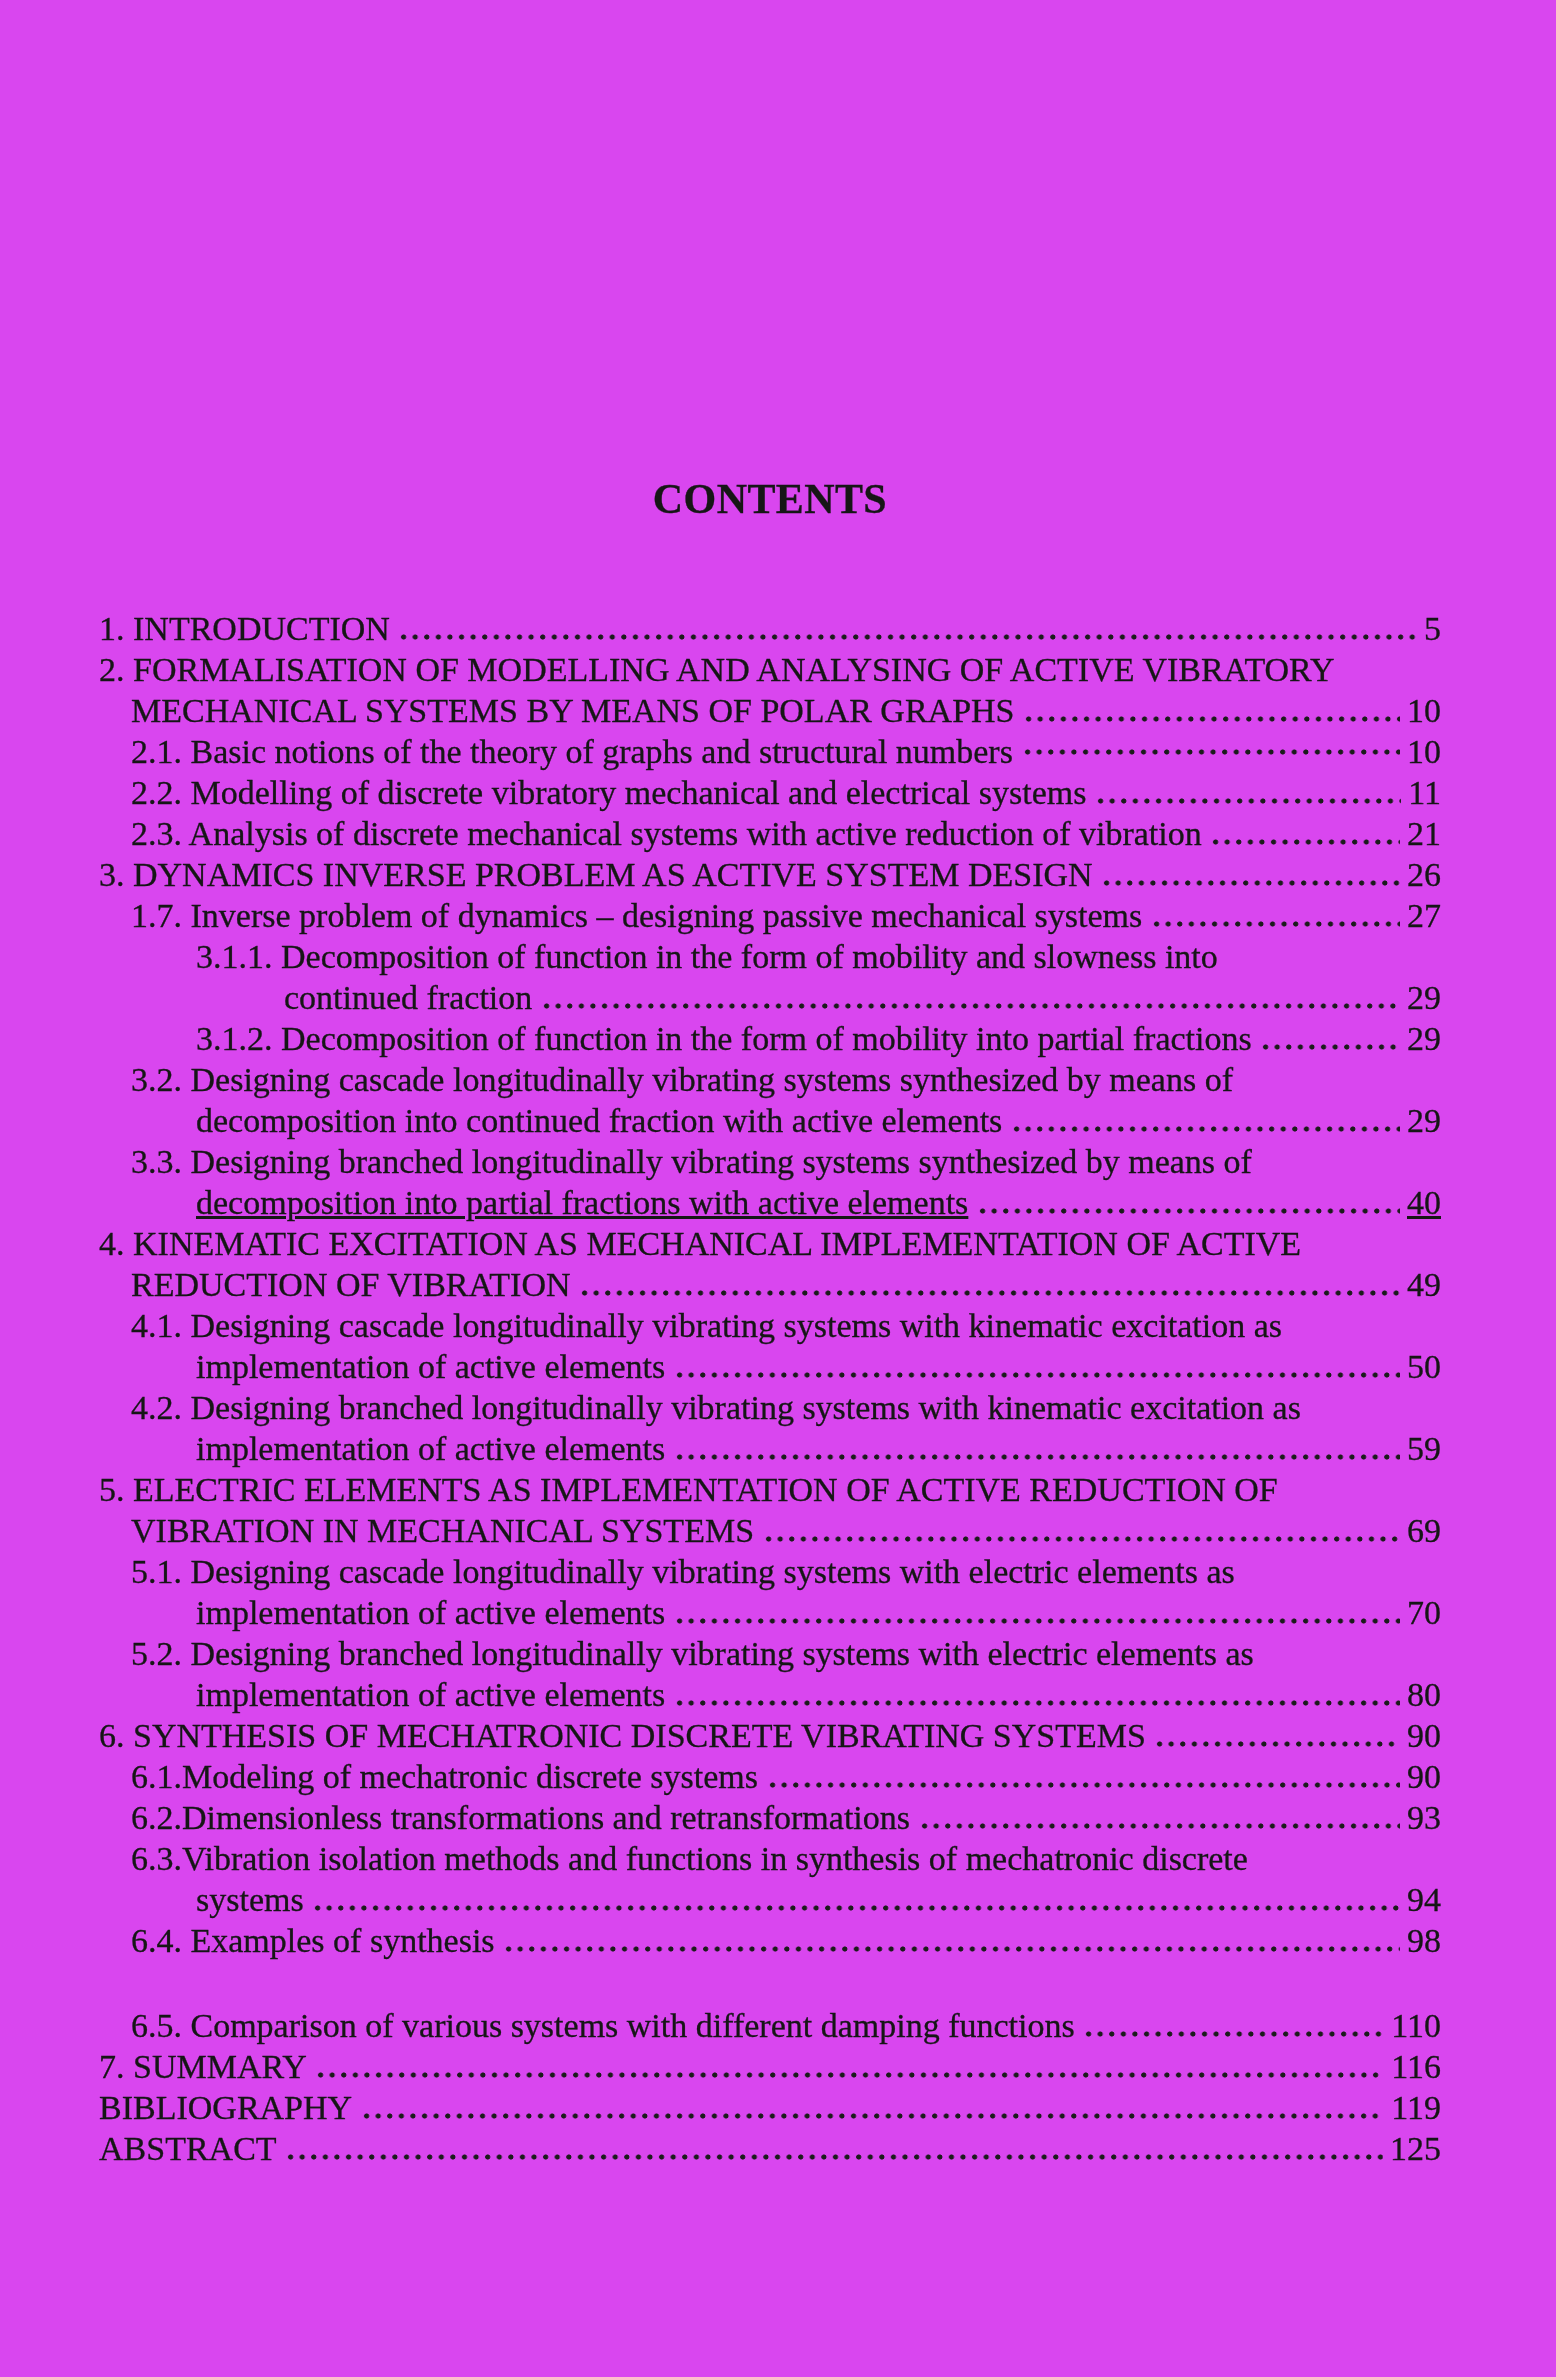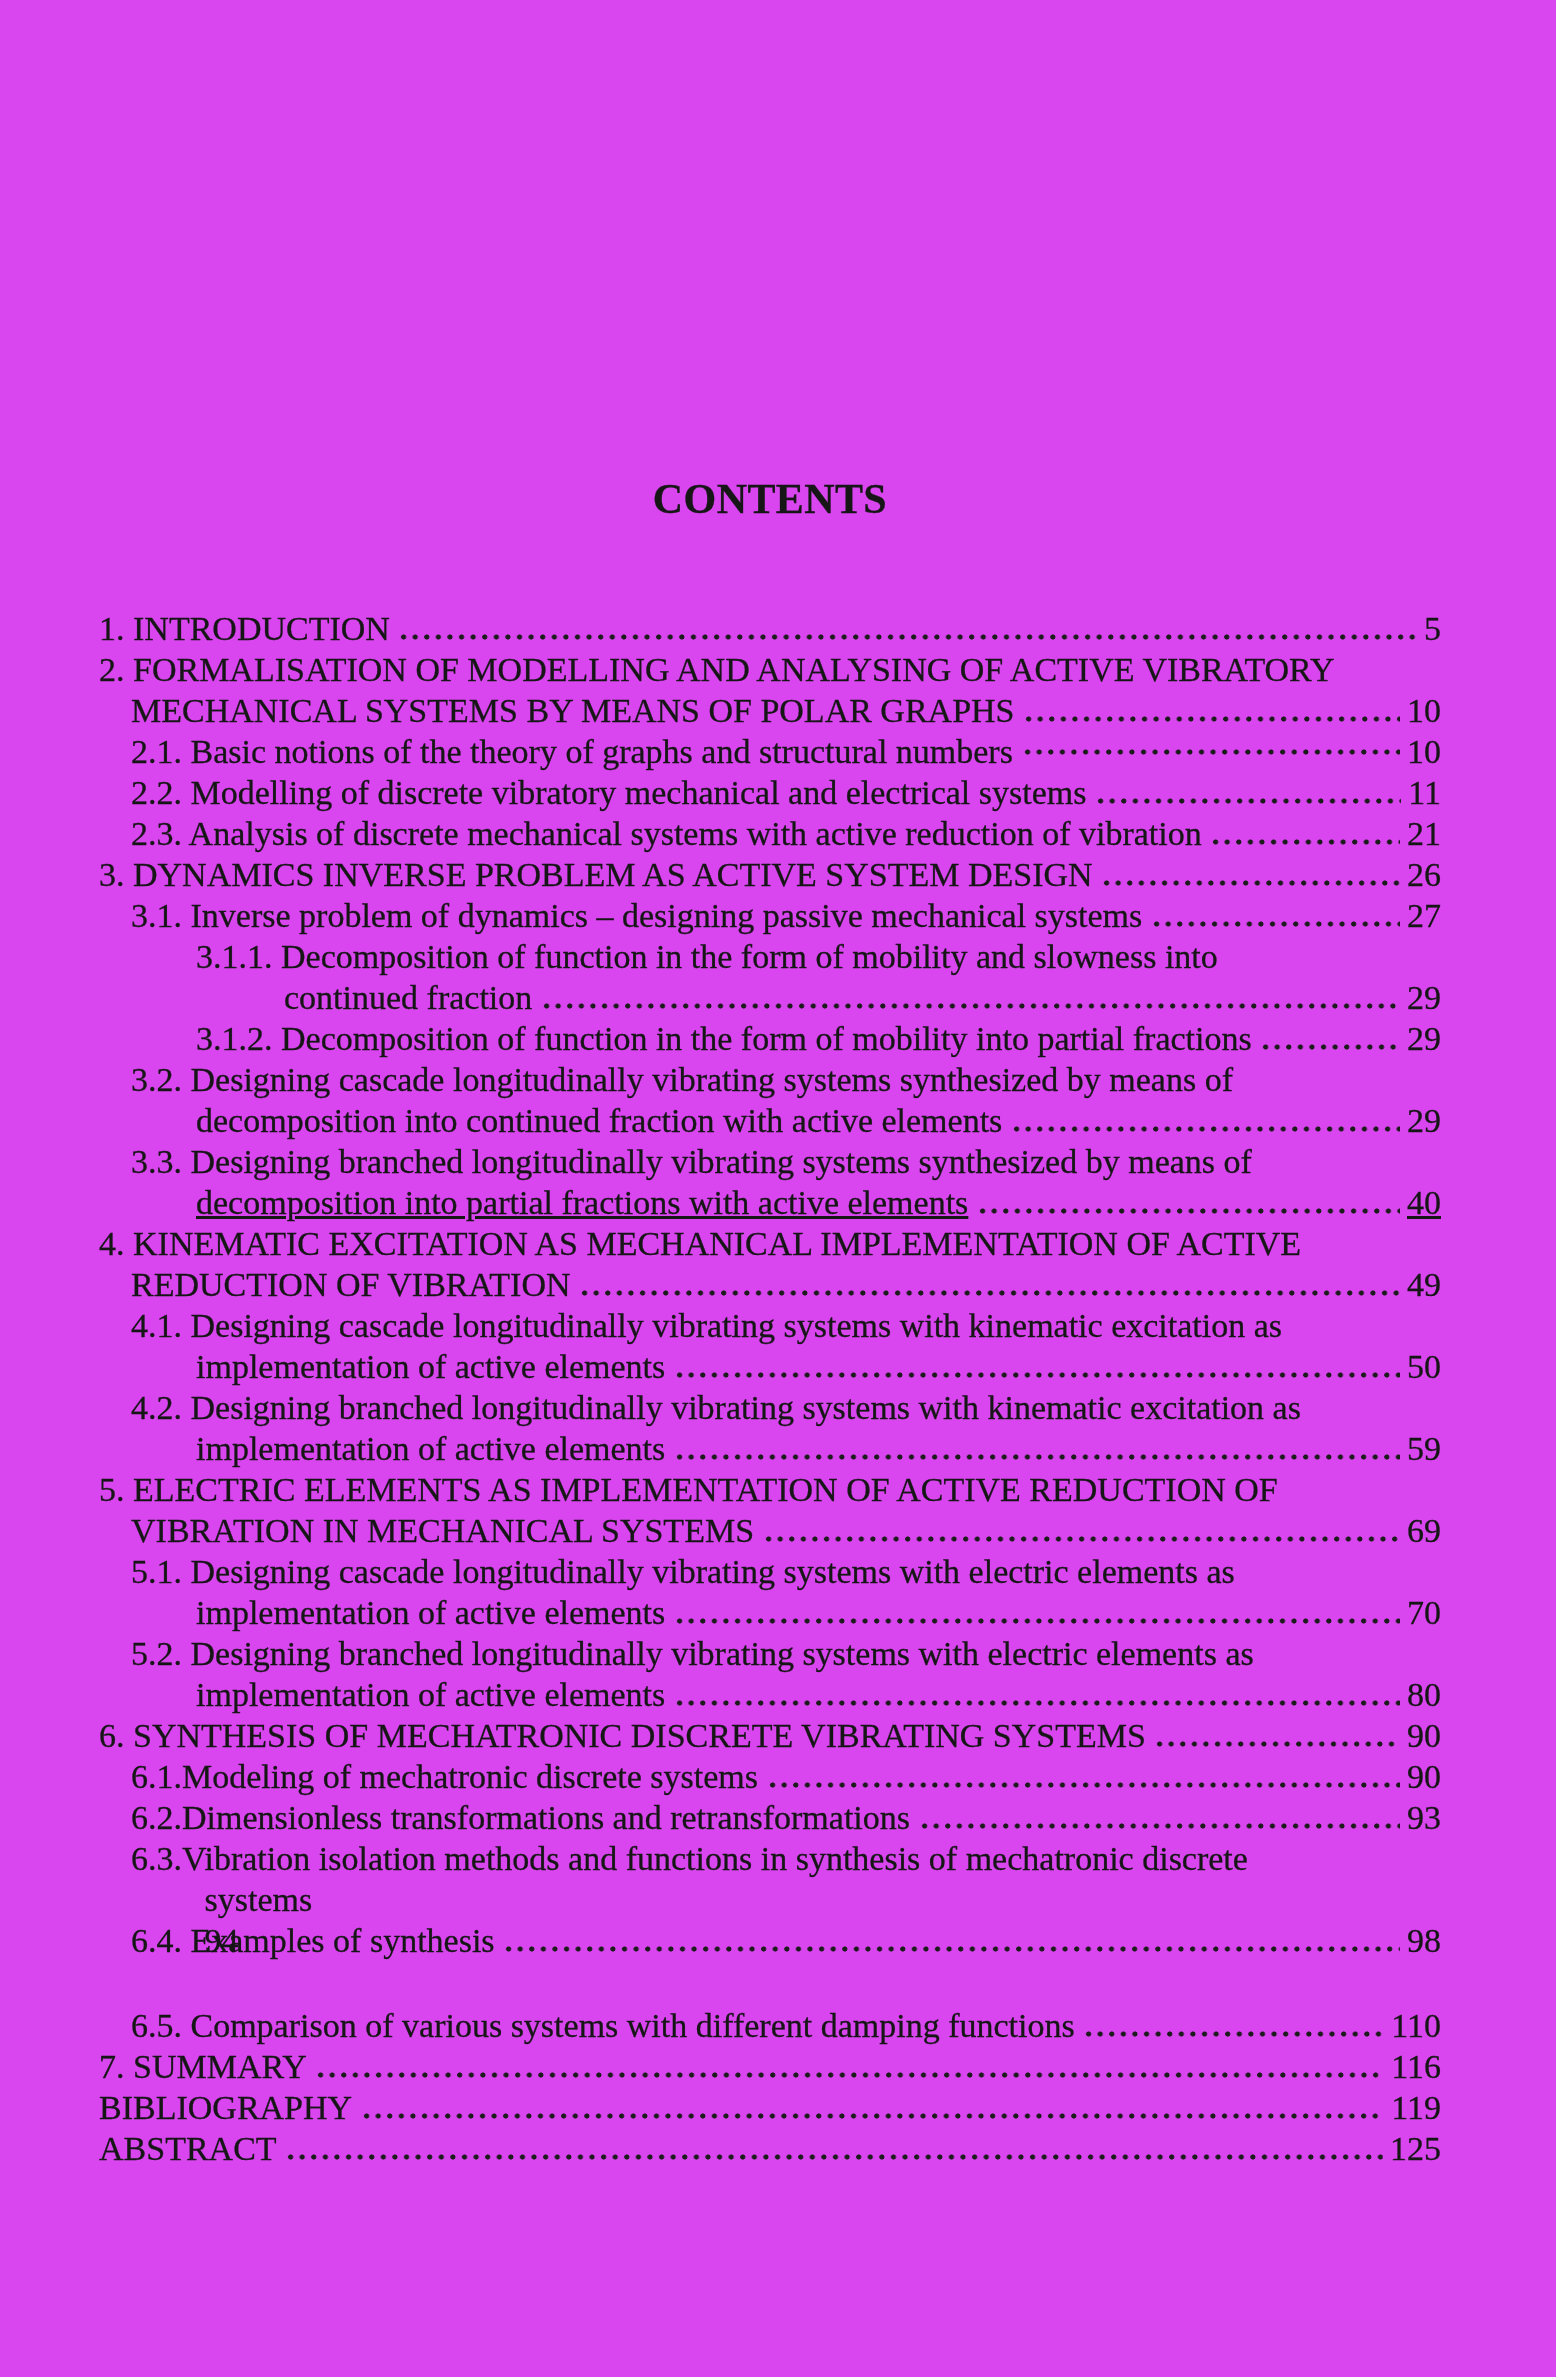--- a/index.html
+++ b/index.html
@@ -101,21 +101,21 @@
       </div>
       <div>
         <div class="line" style="padding-left: 0px;">
           <span class="txt">3. DYNAMICS INVERSE PROBLEM AS ACTIVE SYSTEM DESIGN</span>
           <span class="leader"></span>
           <span class="page">26</span>
         </div>
       </div>
       <div>
         <div class="line" style="padding-left: 32px;">
-          <span class="txt">3.1. Inverse problem of dynamics – designing passive mechanical systems</span>
+          <span class="txt">1.7. Inverse problem of dynamics – designing passive mechanical systems</span>
           <span class="leader"></span>
           <span class="page">27</span>
         </div>
       </div>
       <div>
         <div class="line" style="padding-left: 97px;">
           <span class="txt">3.1.1. Decomposition of function in the form of mobility and slowness into</span>
         </div>
         <div class="line" style="padding-left: 185px;">
           <span class="txt">continued fraction</span>
@@ -228,21 +228,21 @@
         <div class="line" style="padding-left: 32px;">
           <span class="txt">6.2.Dimensionless transformations and retransformations</span>
           <span class="leader"></span>
           <span class="page">93</span>
         </div>
       </div>
       <div>
         <div class="line" style="padding-left: 32px;">
           <span class="txt">6.3.Vibration isolation methods and functions in synthesis of mechatronic discrete</span>
         </div>
-        <div class="line" style="padding-left: 97px; flex-direction: column;">
+        <div class="line" style="padding-left: 97px;">
           <span class="txt">systems</span>
           <span class="leader"></span>
           <span class="page">94</span>
         </div>
       </div>
       <div>
         <div class="line" style="padding-left: 32px;">
           <span class="txt">6.4. Examples of synthesis</span>
           <span class="leader"></span>
           <span class="page">98</span>

